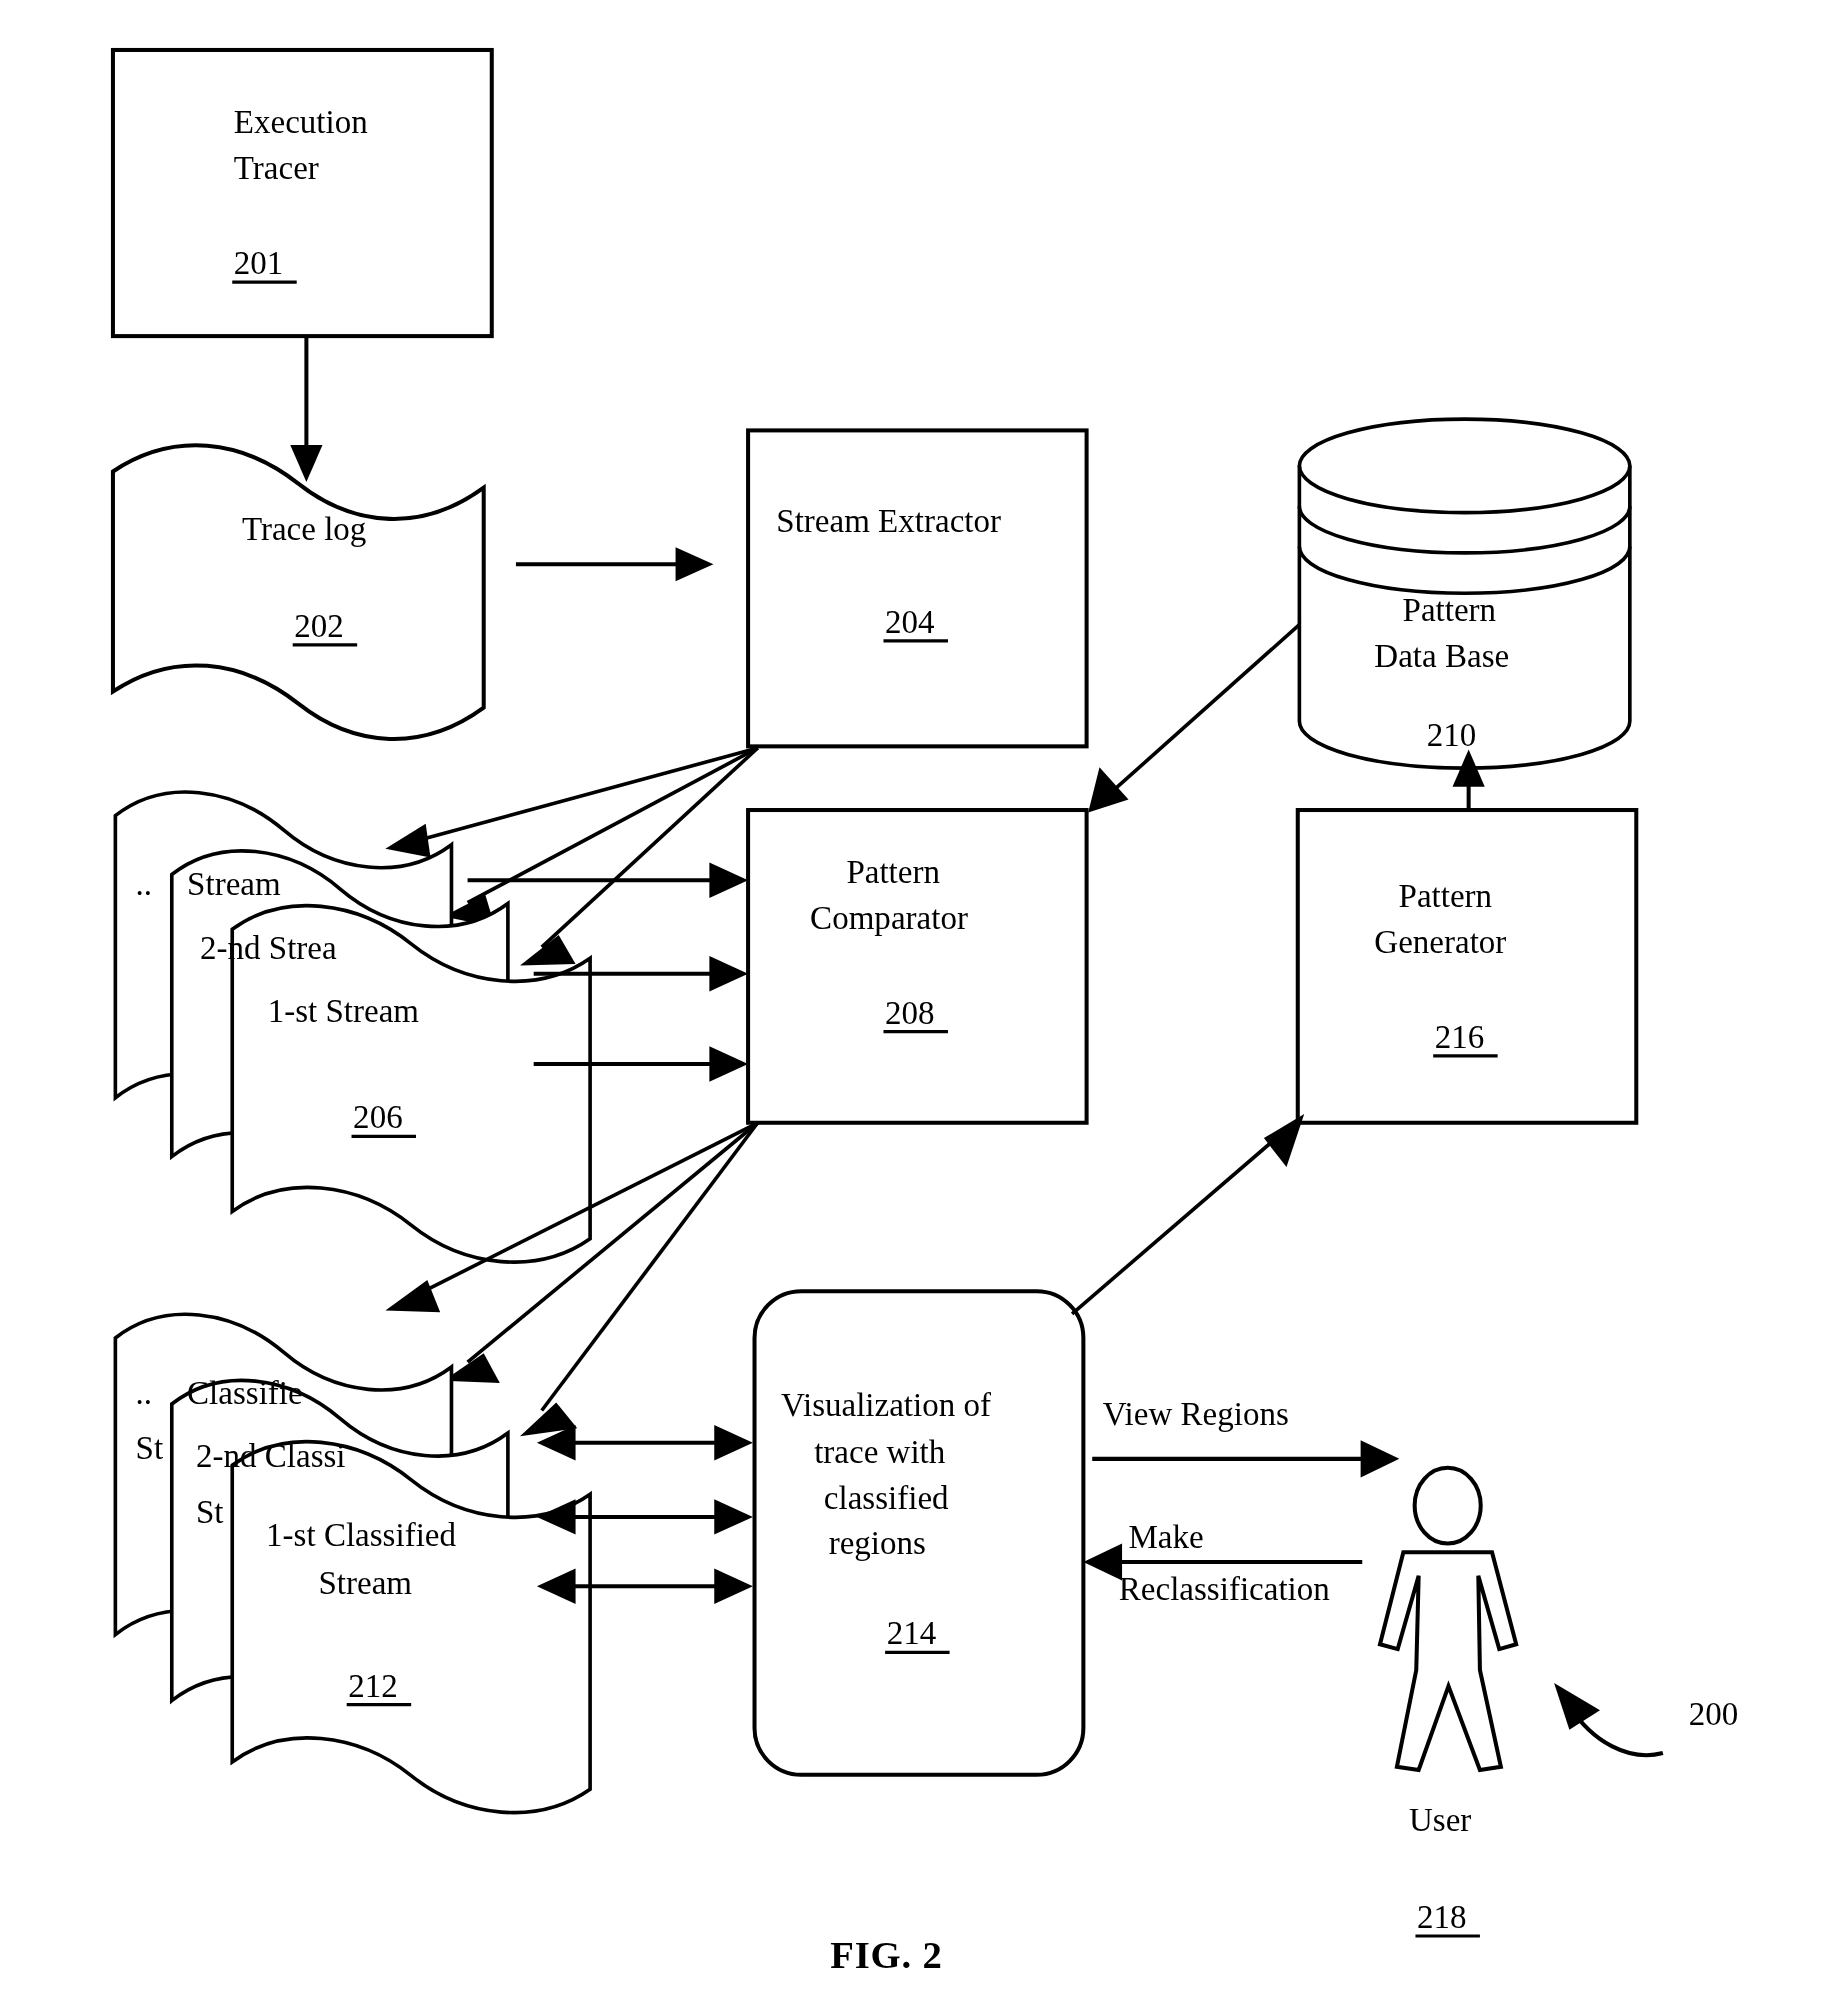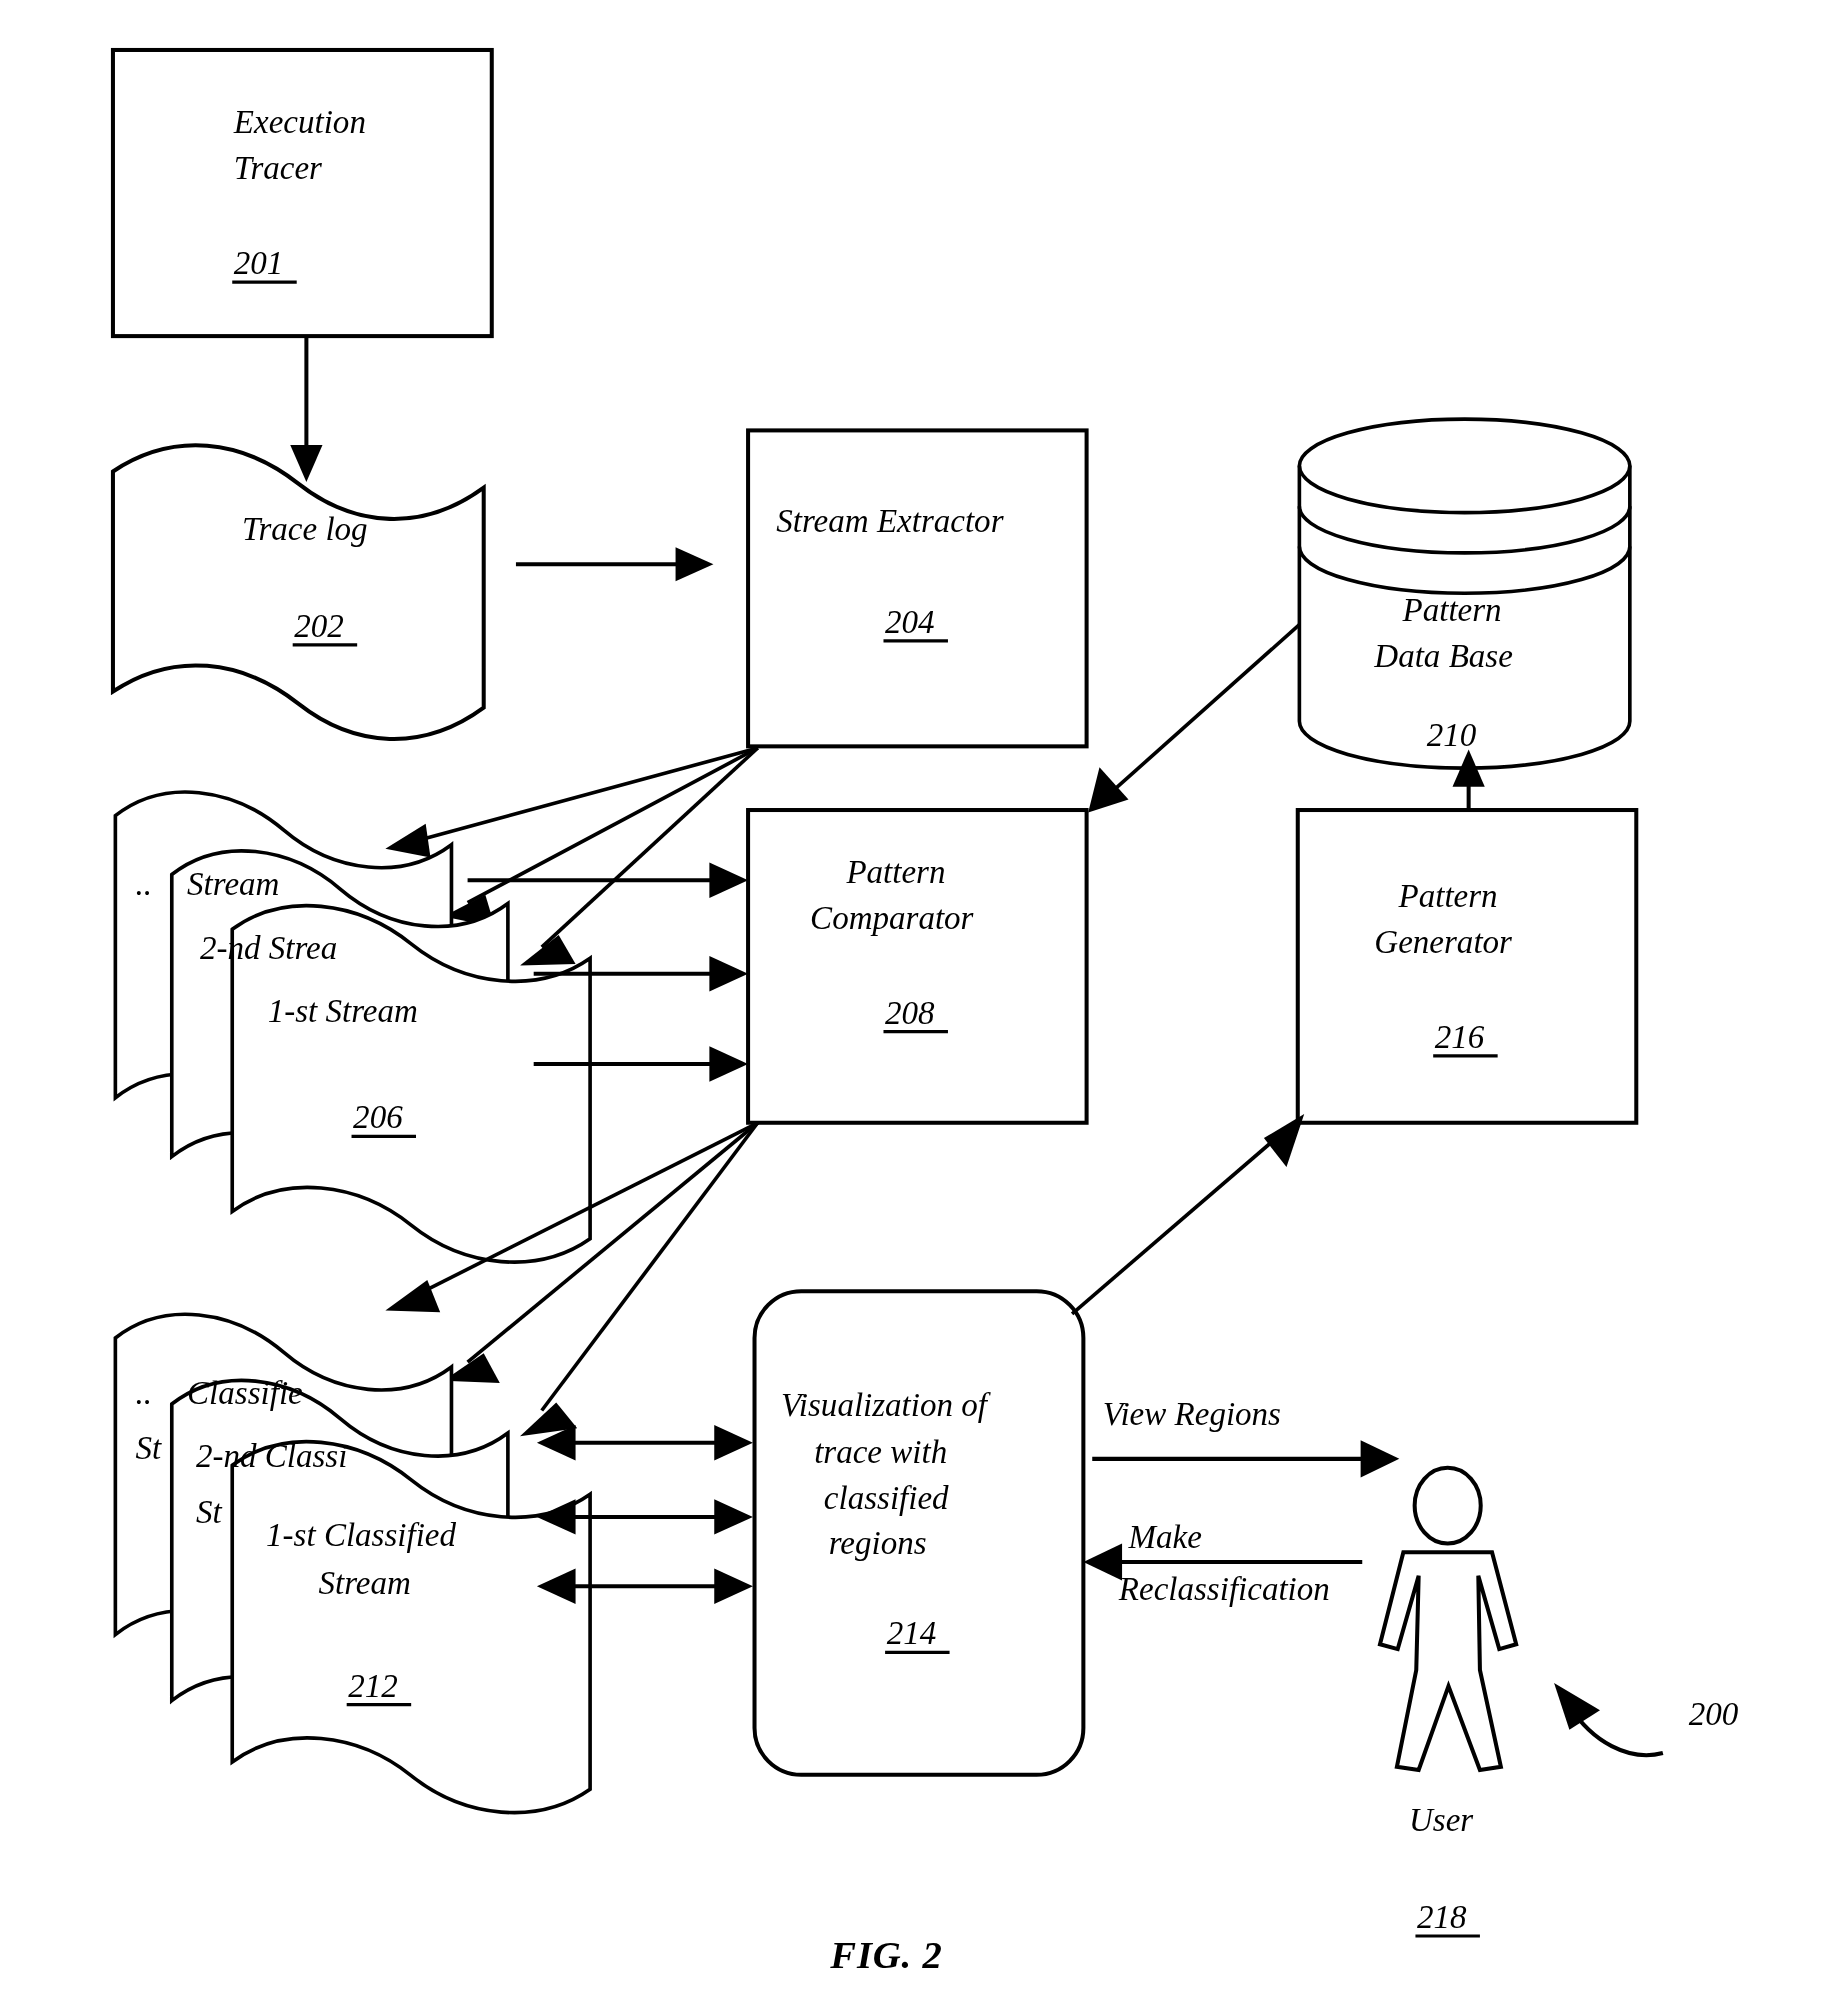--- a/index.html
+++ b/index.html
@@ -1,18 +1,18 @@
 <!DOCTYPE html>
 <html style="font-size:13px"><head>
 <meta charset="utf-8">
 <style>
   html,body{margin:0;padding:0;background:#ffffff;}
   body{width:1825px;height:2015px;overflow:hidden;
        font-family:"Liberation Serif","DejaVu Serif",serif;color:#000;}
-  #diagram{position:relative;width:1825px;height:1958px;font-style:italic;}
+  #diagram{position:relative;width:1825px;height:1958px;}
   svg{position:absolute;top:0;left:0;width:1825px;height:2015px;}
   .shape{fill:#ffffff;stroke:#000000;stroke-width:5;}
   .shape-thin{fill:#ffffff;stroke:#000000;stroke-width:4.5;}
   .ln{stroke:#000000;stroke-width:5;fill:none;}
   .ln-thin{stroke:#000000;stroke-width:4.5;fill:none;}
   .ah{fill:#000000;stroke:none;}
   text{font-family:"Liberation Serif","DejaVu Serif",serif;fill:#000;}
   .t{font-size:41px;}
   .fig{font-size:48px;font-weight:bold;letter-spacing:1px;}
   .underline-rule{stroke:#000;stroke-width:4;}

